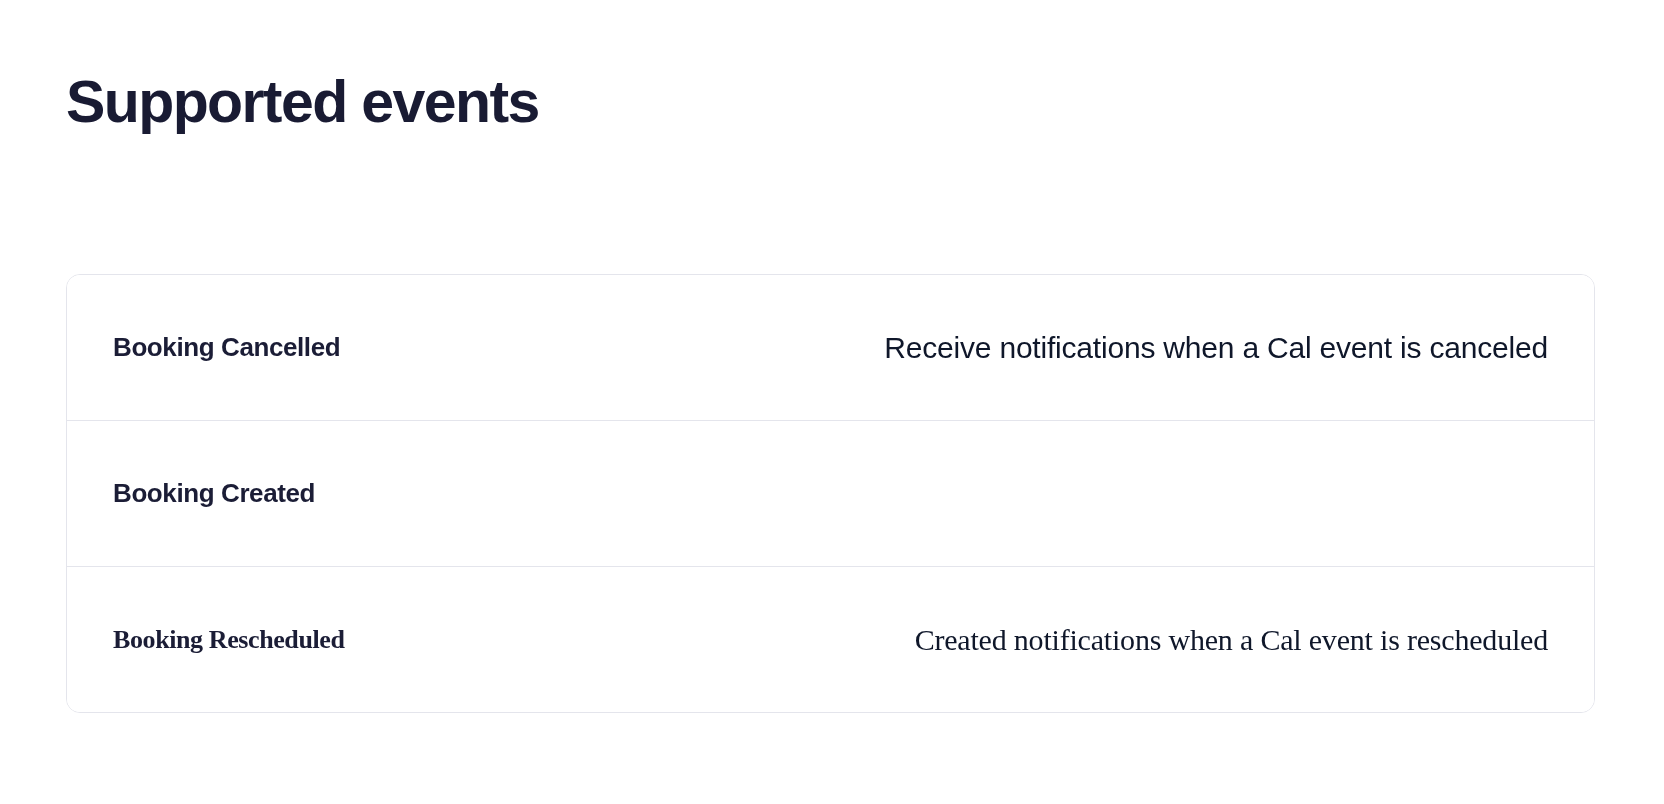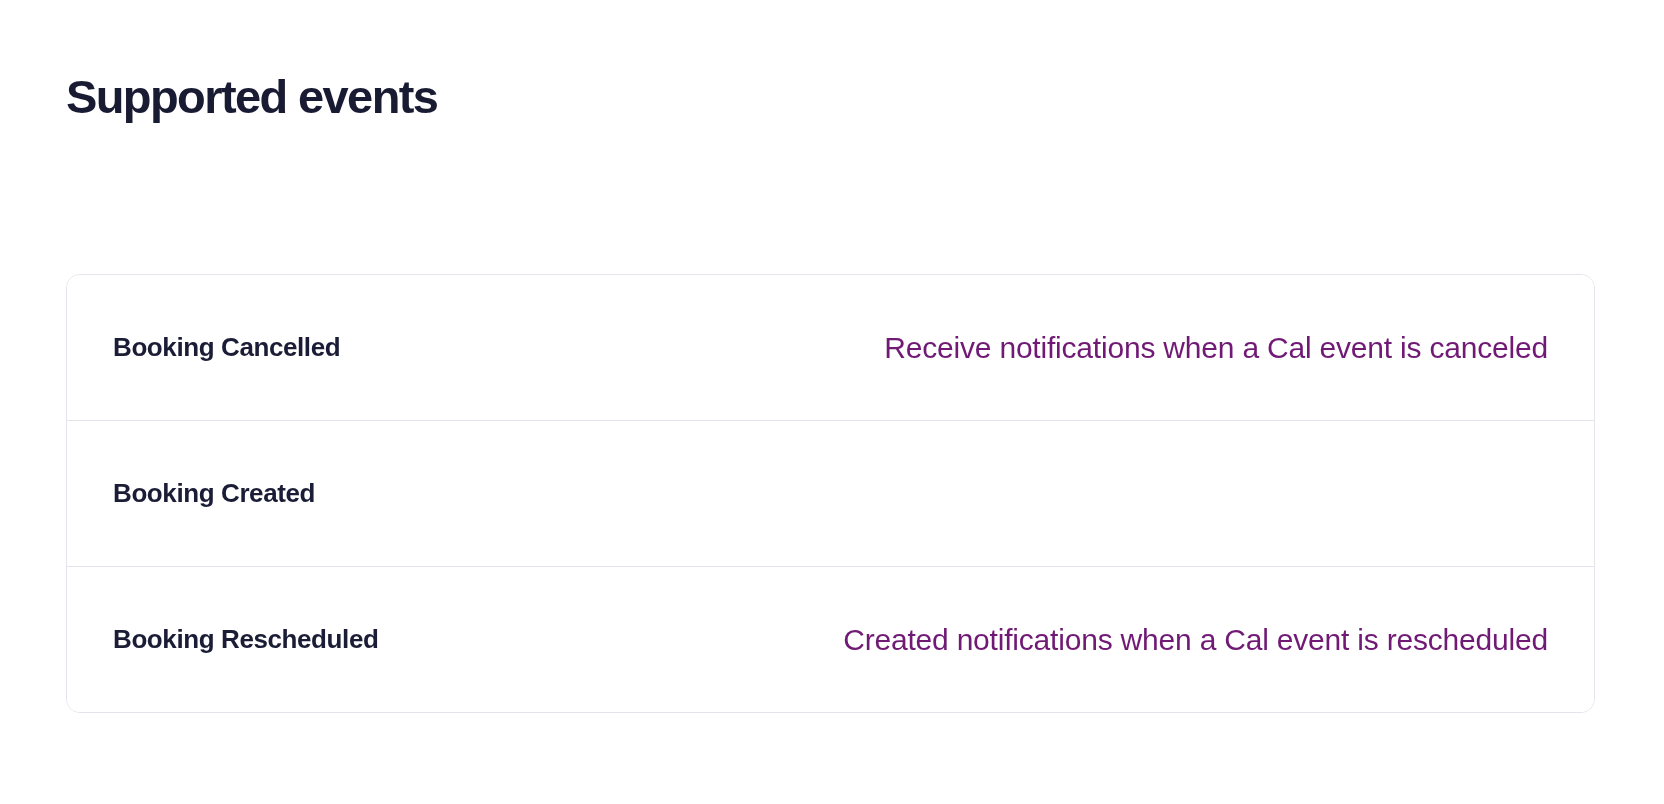--- a/index.html
+++ b/index.html
@@ -18,21 +18,21 @@
     height: 804px;
     background: #ffffff;
     overflow: hidden;
   }
 
   
   .page-title {
     position: absolute;
     left: 66px;
     top: 72px;
-    font-size: 47px;
+    font-size: 59px;
     line-height: 1.05;
     font-weight: 700;
     letter-spacing: -1.6px;
     color: #191b33;
     white-space: nowrap;
   }
 
   
   .events-card {
     position: absolute;
@@ -49,38 +49,38 @@
   }
 
   .event-row {
     flex: 1 1 0;
     display: flex;
     align-items: center;
     padding: 0 46px;
     background: #ffffff;
     border-bottom: 1px solid #e4e5ec;
   }
-  .event-row:last-child { border-bottom: none; }
+  .event-row:last-child { border-bottom: none; font-family: Liberation Serif, serif; }
 
   .event-name {
     flex: 0 0 555px;
     font-size: 26px;
     font-weight: 700;
     letter-spacing: -0.4px;
     color: #1b1d36;
     white-space: nowrap;
   }
 
   .event-desc {
     flex: 1 1 auto;
     text-align: right;
     font-size: 30px;
     font-weight: 400;
     letter-spacing: -0.2px;
-    color: #701a75;
+    color: #0f172a;
     white-space: nowrap;
   }
 </style>
 </head>
 <body>
 
 <div class="page">
 
   <h1 class="page-title">Supported events</h1>
 

